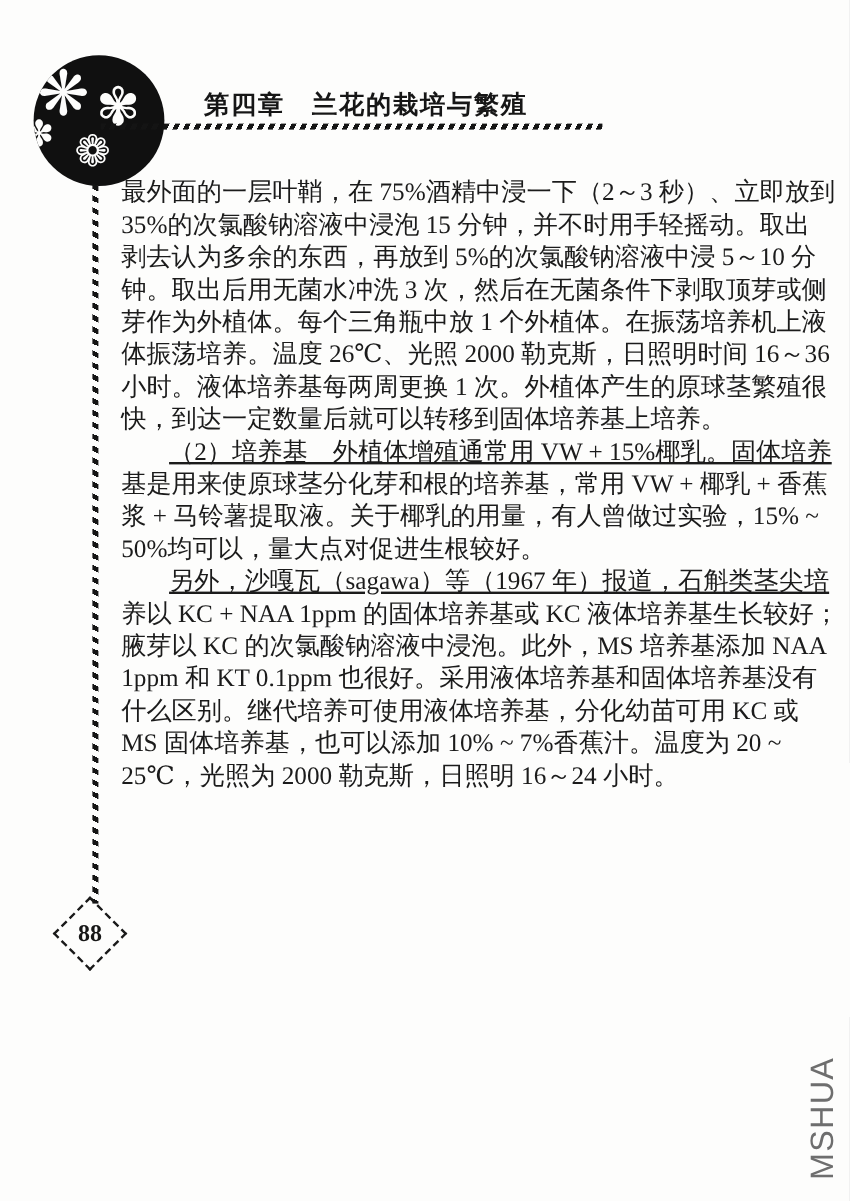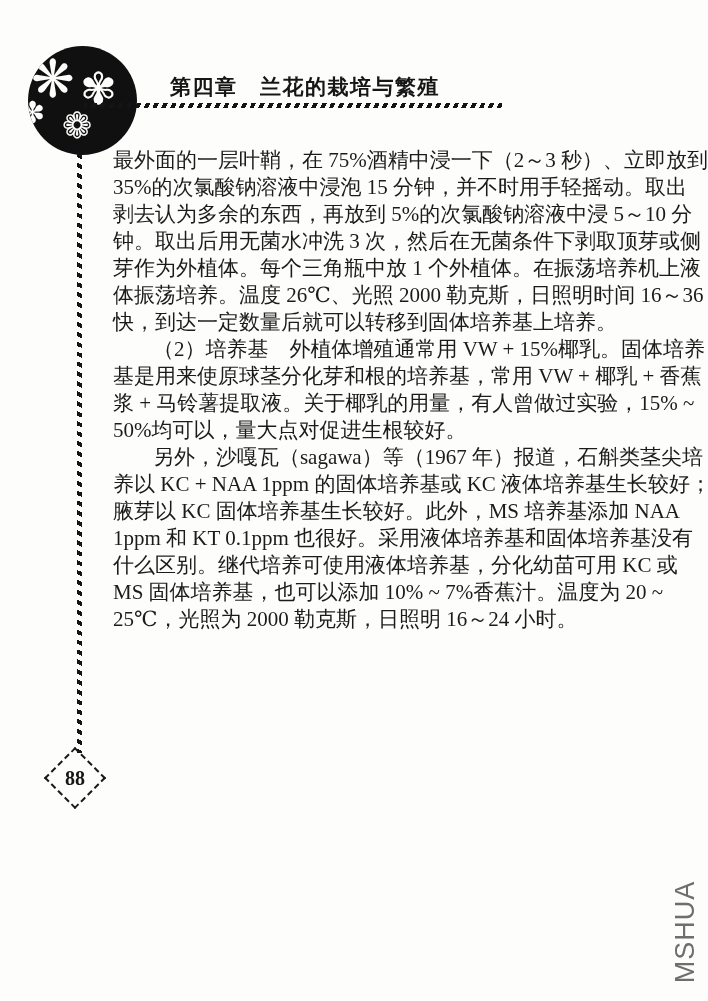--- a/index.html
+++ b/index.html
@@ -49,33 +49,33 @@
   .side-rule {
     position: absolute;
     left: 77px; top: 152px;
     width: 5px; height: 601px;
     background: repeating-linear-gradient(25deg, #141414 0 4px, transparent 4px 9px);
   }
 
   
   .text-block {
     position: absolute;
-    left: 113px; top: 147px;
+    left: 101px; top: 147px;
     width: 544px;
   }
   .para { margin: 0; }
   .line {
     font-size: 21px;
     line-height: 27px;
     text-align: justify;
     text-align-last: justify;
     white-space: nowrap;
   }
   .para .line:last-child { text-align-last: left; }
-  .para.indent .line:first-child { text-indent: 1.9em; }
+  .para.indent .line:first-child { text-indent: 1.9em; text-decoration: underline; }
 
   
   .page-number-diamond {
     position: absolute;
     left: 53px; top: 756px;
     width: 40px; height: 40px;
     border: 2.5px dashed #1a1a1a;
     transform: rotate(45deg);
   }
   .page-number-diamond .pn {
@@ -121,32 +121,33 @@
   <div class="side-rule"></div>
 
   <div class="text-block">
       <div class="para">
         <div class="line">最外面的一层叶鞘，在 75%酒精中浸一下（2～3 秒）、立即放到</div>
         <div class="line">35%的次氯酸钠溶液中浸泡 15 分钟，并不时用手轻摇动。取出</div>
         <div class="line">剥去认为多余的东西，再放到 5%的次氯酸钠溶液中浸 5～10 分</div>
         <div class="line">钟。取出后用无菌水冲洗 3 次，然后在无菌条件下剥取顶芽或侧</div>
         <div class="line">芽作为外植体。每个三角瓶中放 1 个外植体。在振荡培养机上液</div>
         <div class="line">体振荡培养。温度 26℃、光照 2000 勒克斯，日照明时间 16～36</div>
+        <div class="line">小时。液体培养基每两周更换 1 次。外植体产生的原球茎繁殖很</div>
         <div class="line">快，到达一定数量后就可以转移到固体培养基上培养。</div>
       </div>
       <div class="para indent">
         <div class="line">（2）培养基　外植体增殖通常用 VW + 15%椰乳。固体培养</div>
         <div class="line">基是用来使原球茎分化芽和根的培养基，常用 VW + 椰乳 + 香蕉</div>
         <div class="line">浆 + 马铃薯提取液。关于椰乳的用量，有人曾做过实验，15% ~</div>
         <div class="line">50%均可以，量大点对促进生根较好。</div>
       </div>
       <div class="para indent">
         <div class="line">另外，沙嘎瓦（sagawa）等（1967 年）报道，石斛类茎尖培</div>
         <div class="line">养以 KC + NAA 1ppm 的固体培养基或 KC 液体培养基生长较好；</div>
-        <div class="line">腋芽以 KC 固体培养基生长较好。此外，MS 培养基添加 NAA</div>
+        <div class="line">腋芽以 KC 的次氯酸钠溶液中浸泡。此外，MS 培养基添加 NAA</div>
         <div class="line">1ppm 和 KT 0.1ppm 也很好。采用液体培养基和固体培养基没有</div>
         <div class="line">什么区别。继代培养可使用液体培养基，分化幼苗可用 KC 或</div>
         <div class="line">MS 固体培养基，也可以添加 10% ~ 7%香蕉汁。温度为 20 ~</div>
         <div class="line">25℃，光照为 2000 勒克斯，日照明 16～24 小时。</div>
       </div>
     </div>
 
   <div class="page-number-diamond">
     <span class="pn">88</span>
   </div>

